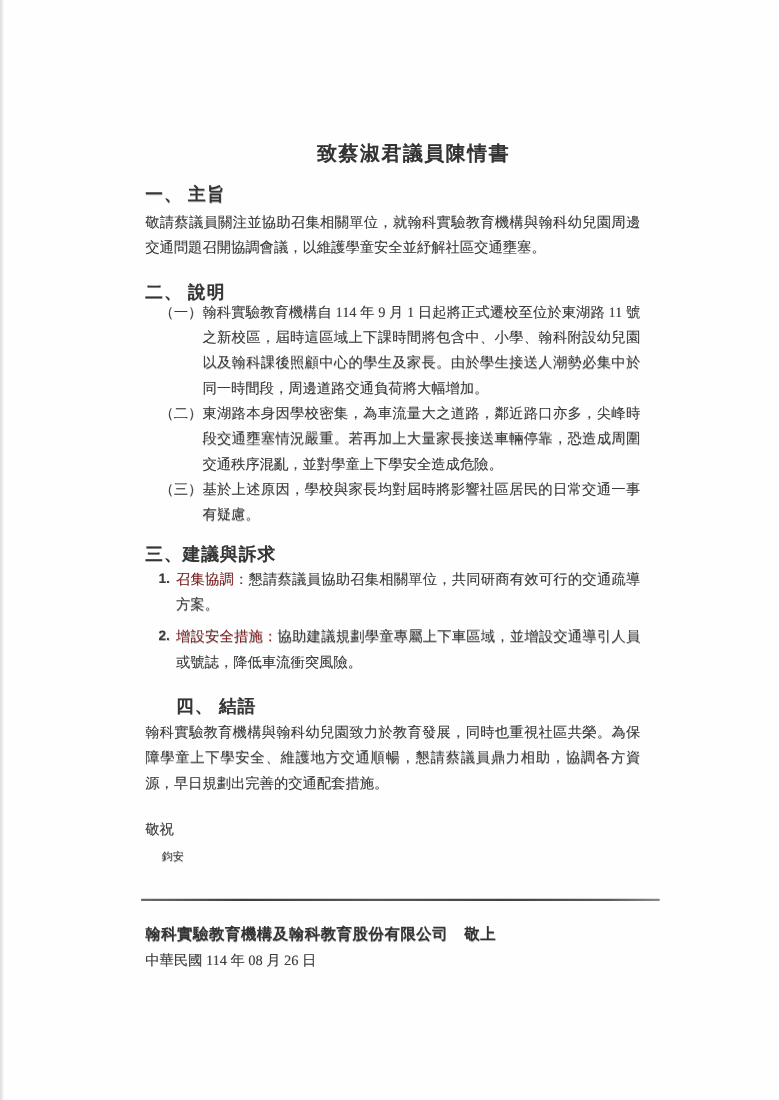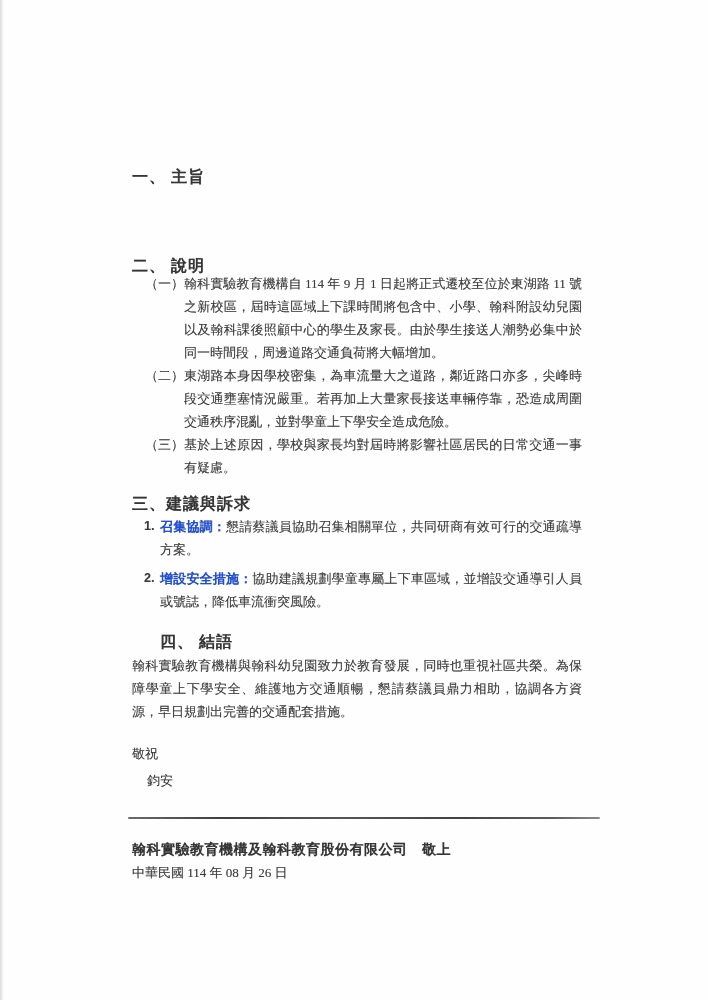--- a/index.html
+++ b/index.html
@@ -41,42 +41,44 @@
   .exp-item-2   { top: 364px; }
   .exp-item-3   { top: 433px; }
   .exp-marker   { flex: 0 0 37px; white-space: nowrap; }
   .exp-text     { flex: 1; }
   .h-suggest    { top: 494px; left: 132px; }
   .sug-item     { left: 144px; width: 438px; display: flex; }
   .sug-item-1   { top: 515px; }
   .sug-item-2   { top: 567px; }
   .sug-num      { flex: 0 0 16px; font-family: "Liberation Sans", sans-serif; font-size: 12.5px; font-weight: bold; }
   .sug-text     { flex: 1; }
-  .sug-label    { font-weight: bold; color: #1d4ed8; }
+  .sug-label    { font-weight: normal; color: #7f1d1d; }
   .h-conclude   { top: 632px; left: 148px; margin-left: 12px; }
   .p-conclude   { top: 654px; left: 132px; width: 450px; }
   .salutation   { top: 745px; left: 132px; font-size: 13px; }
-  .regard       { top: 772px; left: 147px; font-size: 13px; }
+  .regard       { top: 772px; left: 147px; font-size: 10px; }
   .rule {
     top: 817px; left: 128px; width: 472px; height: 2px;
     background: linear-gradient(to right, #6a6a6a 0%, #3f3f3f 20%, #565656 45%, #424242 70%, #5c5c5c 90%, #8a8a8a 100%);
     border-radius: 1px;
   }
   .signer { top: 841px; left: 132px; font-size: 14px; font-weight: bold; color: #343434; letter-spacing: 0.5px; }
   .date   { top: 864px; left: 132px; font-size: 13px; color: #3c3c3c; text-align: right; }
 </style>
 </head>
 <body>
 
 <div class="page">
 
   <div class="scan-edge"></div>
 
+  <div class="abs doc-title">致蔡淑君議員陳情書</div>
 
   <div class="abs heading h-subject">一、 主旨</div>
+  <div class="abs body-text p-subject">敬請蔡議員關注並協助召集相關單位，就翰科實驗教育機構與翰科幼兒園周邊交通問題召開協調會議，以維護學童安全並紓解社區交通壅塞。</div>
 
   <div class="abs heading h-explain">二、 說明</div>
 
   <div class="abs body-text exp-item exp-item-1">
     <span class="exp-marker">（一）</span>
     <span class="exp-text">翰科實驗教育機構自 114 年 9 月 1 日起將正式遷校至位於東湖路 11 號之新校區，屆時這區域上下課時間將包含中、小學、翰科附設幼兒園以及翰科課後照顧中心的學生及家長。由於學生接送人潮勢必集中於同一時間段，周邊道路交通負荷將大幅增加。</span>
   </div>
   <div class="abs body-text exp-item exp-item-2">
     <span class="exp-marker">（二）</span>
     <span class="exp-text">東湖路本身因學校密集，為車流量大之道路，鄰近路口亦多，尖峰時段交通壅塞情況嚴重。若再加上大量家長接送車輛停靠，恐造成周圍交通秩序混亂，並對學童上下學安全造成危險。</span>

